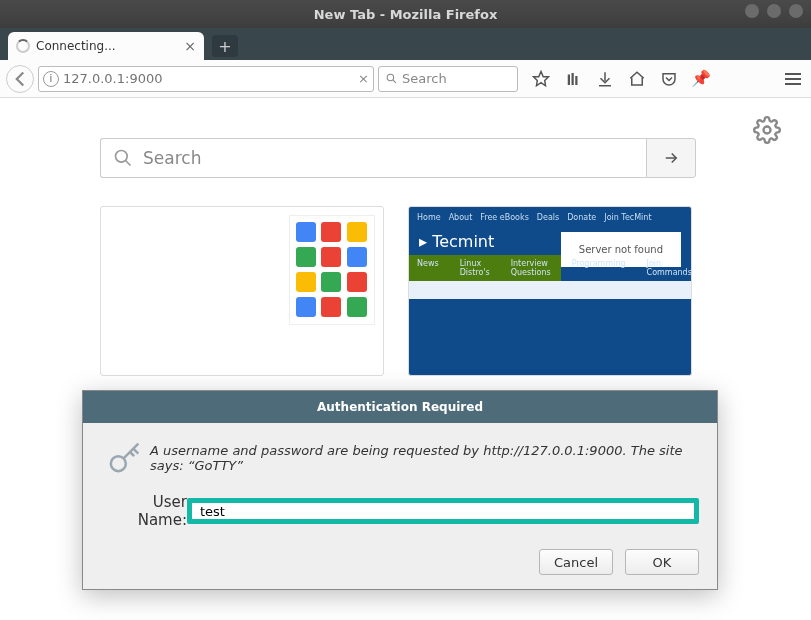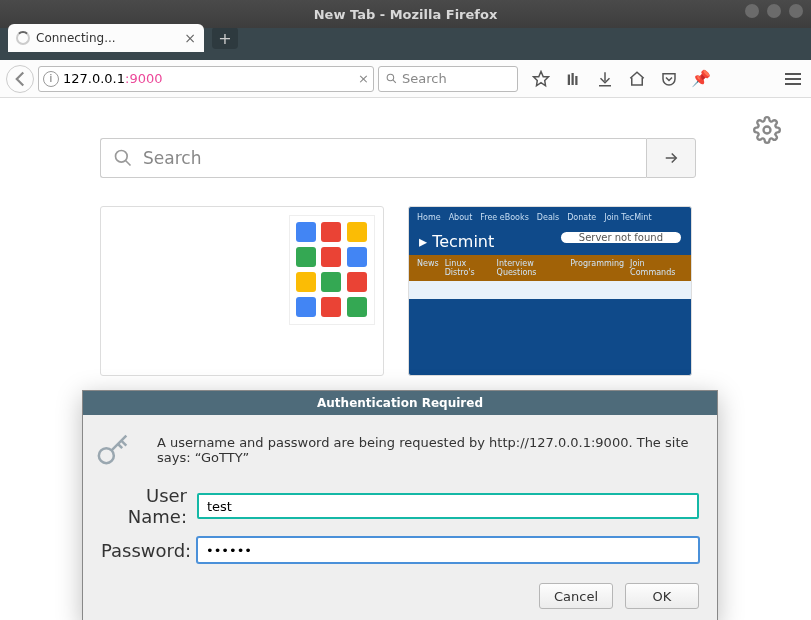--- a/index.html
+++ b/index.html
@@ -5,33 +5,33 @@
   * { box-sizing: border-box; margin: 0; padding: 0; font-family: "DejaVu Sans", "Liberation Sans", Arial, sans-serif; }
   body { width: 811px; height: 620px; overflow: hidden; background: #f0f0f0; }
 
   
   .titlebar { height: 28px; background: linear-gradient(#4a4a4a,#3d3d3d); display:flex; align-items:center; justify-content:center; position:relative; }
   .titlebar-title { color:#d8d8d8; font-size:13px; font-weight:bold; }
   .win-controls { position:absolute; right:8px; top:4px; display:flex; gap:8px; }
   .win-btn { width:14px; height:14px; border-radius:50%; background:#6b6b6b; }
 
   
-  .tabstrip { height:32px; background:#39474d; display:flex; align-items:flex-end; padding:8px 8px; }
+  .tabstrip { height:32px; background:#39474d; display:flex; align-items:flex-end; padding:0 8px; }
   .tab { background:#fcfcfc; height:28px; width:196px; border-top-left-radius:6px; border-top-right-radius:6px; display:flex; align-items:center; padding:0 8px; gap:6px; position:relative; font-size:12px; color:#333; }
   .tab .spinner { width:14px; height:14px; border:2px solid #ccc; border-top-color:#666; border-radius:50%; }
   .tab .close { margin-left:auto; color:#666; font-size:14px; cursor:pointer; }
   .newtab { width:26px; height:22px; margin-left:8px; margin-bottom:3px; background:#2e3a3f; border-radius:4px; display:flex; align-items:center; justify-content:center; color:#ccc; font-size:16px; cursor:pointer; }
 
   
   .navbar { height:38px; background:#fcfcfc; border-bottom:1px solid #ddd; display:flex; align-items:center; padding:0 6px; gap:4px; }
   .nav-back { width:28px; height:28px; border:1px solid #ccc; border-radius:50%; display:flex; align-items:center; justify-content:center; color:#888; font-size:16px; }
   .urlbar { flex:0 0 336px; height:26px; border:1px solid #bbb; border-radius:3px; background:#fff; display:flex; align-items:center; padding:0 4px; font-size:13px; }
   .urlbar .info { width:16px; height:16px; border:1px solid #999; border-radius:50%; display:flex; align-items:center; justify-content:center; font-size:10px; color:#666; margin-right:4px;}
-  .urlbar .host { color:#000000; }
-  .urlbar .port { color:#ec4899; }
+  .urlbar .host { color:#737373; }
+  .urlbar .port { color:#737373; }
   .urlbar .clear { margin-left:auto; color:#888; font-size:13px; cursor:pointer; }
   .searchbar { flex:0 0 140px; height:26px; border:1px solid #bbb; border-radius:3px; background:#fff; display:flex; align-items:center; padding:0 6px; font-size:13px; color:#888; gap:4px;}
   .searchbar svg { width:13px; height:13px; }
   .toolbar-icons { display:flex; align-items:center; gap:14px; margin-left:10px; }
   .tb-icon { width:18px; height:18px; display:flex; align-items:center; justify-content:center; color:#555; }
   .tb-icon svg { width:18px; height:18px; }
   .pinterest { color:#bd081c; font-weight:bold; font-size:16px;}
   .hamburger { margin-left:auto; margin-right:4px; display:flex; flex-direction:column; gap:3px; cursor:pointer;}
   .hamburger span{ width:16px; height:2px; background:#555; display:block;}
 
@@ -50,49 +50,49 @@
   
   .google-tile { background:#fff; display:flex; align-items:center; justify-content:center;}
   .google-logo span{ font-size:34px; font-weight:500; font-family:Arial,sans-serif;}
   .g-b{color:#4285F4}.g-r{color:#EA4335}.g-y{color:#FBBC05}.g-g{color:#34A853}
   .google-apps { position:absolute; top:8px; right:8px; width:86px; height:110px; background:#fff; border:1px solid #eee; display:grid; grid-template-columns:repeat(3,1fr); gap:4px; padding:6px;}
   .google-apps div{ width:20px; height:20px; border-radius:3px;}
   
   .tecmint-tile { background:#0f4a8a; color:#fff; }
   .tecmint-head{ padding:6px 8px; font-size:8px; color:#c9dff4; display:flex; gap:8px;}
   .tecmint-brand{ padding:4px 10px; font-size:16px; font-weight:normal;}
-  .tecmint-brand .snf{ float:right; background:#fff; color:#555; font-size:10px; padding:0 18px; border-radius:8px;}
-  .tecmint-nav{ background:#a16207; font-size:8px; padding:4px 8px; display:flex; gap:6px; color:#cfe4f7;}
+  .tecmint-brand .snf{ float:right; background:#fff; color:#555; font-size:10px; padding:12px 18px; border-radius:0;}
+  .tecmint-nav{ background:#4d7c0f; font-size:8px; padding:4px 8px; display:flex; gap:21px; color:#cfe4f7;}
   .tecmint-sub{ background:#e8f1fa; height:18px;}
   
   .wamp-tile{ background:#fff;}
   .wamp-top{ height:18px; background:#d2322d;}
   .wamp-menu{ height:14px; background:#333;}
   .wamp-body{ display:flex; height:138px;}
   .wamp-left{ flex:1; background:#fff; position:relative;}
   .wamp-right{ width:58px; background:#d2322d;}
   .hippo{ position:absolute; left:30px; top:18px; width:120px; height:100px;}
   
   .dash-tile{ background:#fff;}
   .dash-head{ padding:6px 10px; font-size:13px; font-weight:bold; color:#2a8a2a;}
   .dash-grid{ display:grid; grid-template-columns: 56px 1fr 1fr; gap:4px; padding:0 6px;}
   .dash-side{ display:flex; flex-direction:column; gap:6px;}
   .dash-side div{ height:12px; background:#f0f0f0; border-radius:2px;}
   .dash-box{ height:54px; border:1px solid #e4e4e4; background:#fafafa; border-radius:2px;}
 
   
   .dialog { position:absolute; top:292px; left:82px; width:636px; background:#efefef; border:1px solid #888; box-shadow:0 6px 24px rgba(0,0,0,.25); z-index:50;}
-  .dialog-title{ height:24px; background:#4e6b7a; color:#fff; font-size:12px; font-weight:bold; display:flex; align-items:center; justify-content:center;}
-  .dialog-body{ padding:14px 10px 6px; display:flex; gap:24px;}
+  .dialog-title{ height:32px; background:#4e6b7a; color:#fff; font-size:12px; font-weight:bold; display:flex; align-items:center; justify-content:center;}
+  .dialog-body{ padding:14px 22px 6px; display:flex; gap:5px;font-style:italic;}
   .key-icon svg{ width:40px; height:40px; }
   .dialog-msg{ font-size:13px; color:#333; padding-top:6px;}
   .dialog-form{ padding:6px 18px 10px;}
   .form-row{ display:flex; align-items:center; margin-bottom:10px;}
-  .form-row label{ width:86px; text-align:right; font-size:18px; color:#333; margin-right:10px;}
-  .form-row input{ flex:1; height:26px; border:2px solid #14b8a6; border-radius:2px; padding:0 8px; font-size:13px; background:#fff;}
+  .form-row label{ width:86px; text-align:right; font-size:15px; color:#333; margin-right:0;}
+  .form-row input{ flex:1; height:26px; border:5px solid #14b8a6; border-radius:2px; padding:0 8px; font-size:13px; background:#fff;}
   .dialog-buttons{ display:flex; justify-content:flex-end; gap:12px; padding:0 18px 14px;}
   .dlg-btn{ min-width:74px; height:26px; border:1px solid #b6b6b6; background:linear-gradient(#fdfdfd,#ececec); border-radius:3px; font-size:13px; color:#333; cursor:pointer;}
 
   
   .statusbar{ position:absolute; bottom:0; left:0; height:20px; background:#f4f4f4; border:1px solid #ccc; border-left:none; border-bottom:none; padding:0 10px; font-size:12px; color:#333; display:flex; align-items:center; border-top-right-radius:3px;}
 </style>
 </head>
 <body>
 
 <div class="titlebar">
@@ -296,24 +296,20 @@
           <line x1="30" y1="18" x2="35" y2="23"></line>
         </svg>
       </div>
       <div class="dialog-msg">A username and password are being requested by http://127.0.0.1:9000. The site says: “GoTTY”</div>
     </div>
     <div class="dialog-form">
       <div class="form-row">
         <label>User Name:</label>
         <input type="text" value="test" style="">
       </div>
-      <div class="form-row">
-        <label>Password:</label>
-        <input type="text" style="border: 1px solid rgb(74, 144, 217); box-shadow: rgb(74, 144, 217) 0px 0px 0px 1px;" value="••••••">
-      </div>
     </div>
     <div class="dialog-buttons">
       <button class="dlg-btn">Cancel</button>
       <button class="dlg-btn">OK</button>
     </div>
   </div>
 
 </div>
 
 </body></html>

